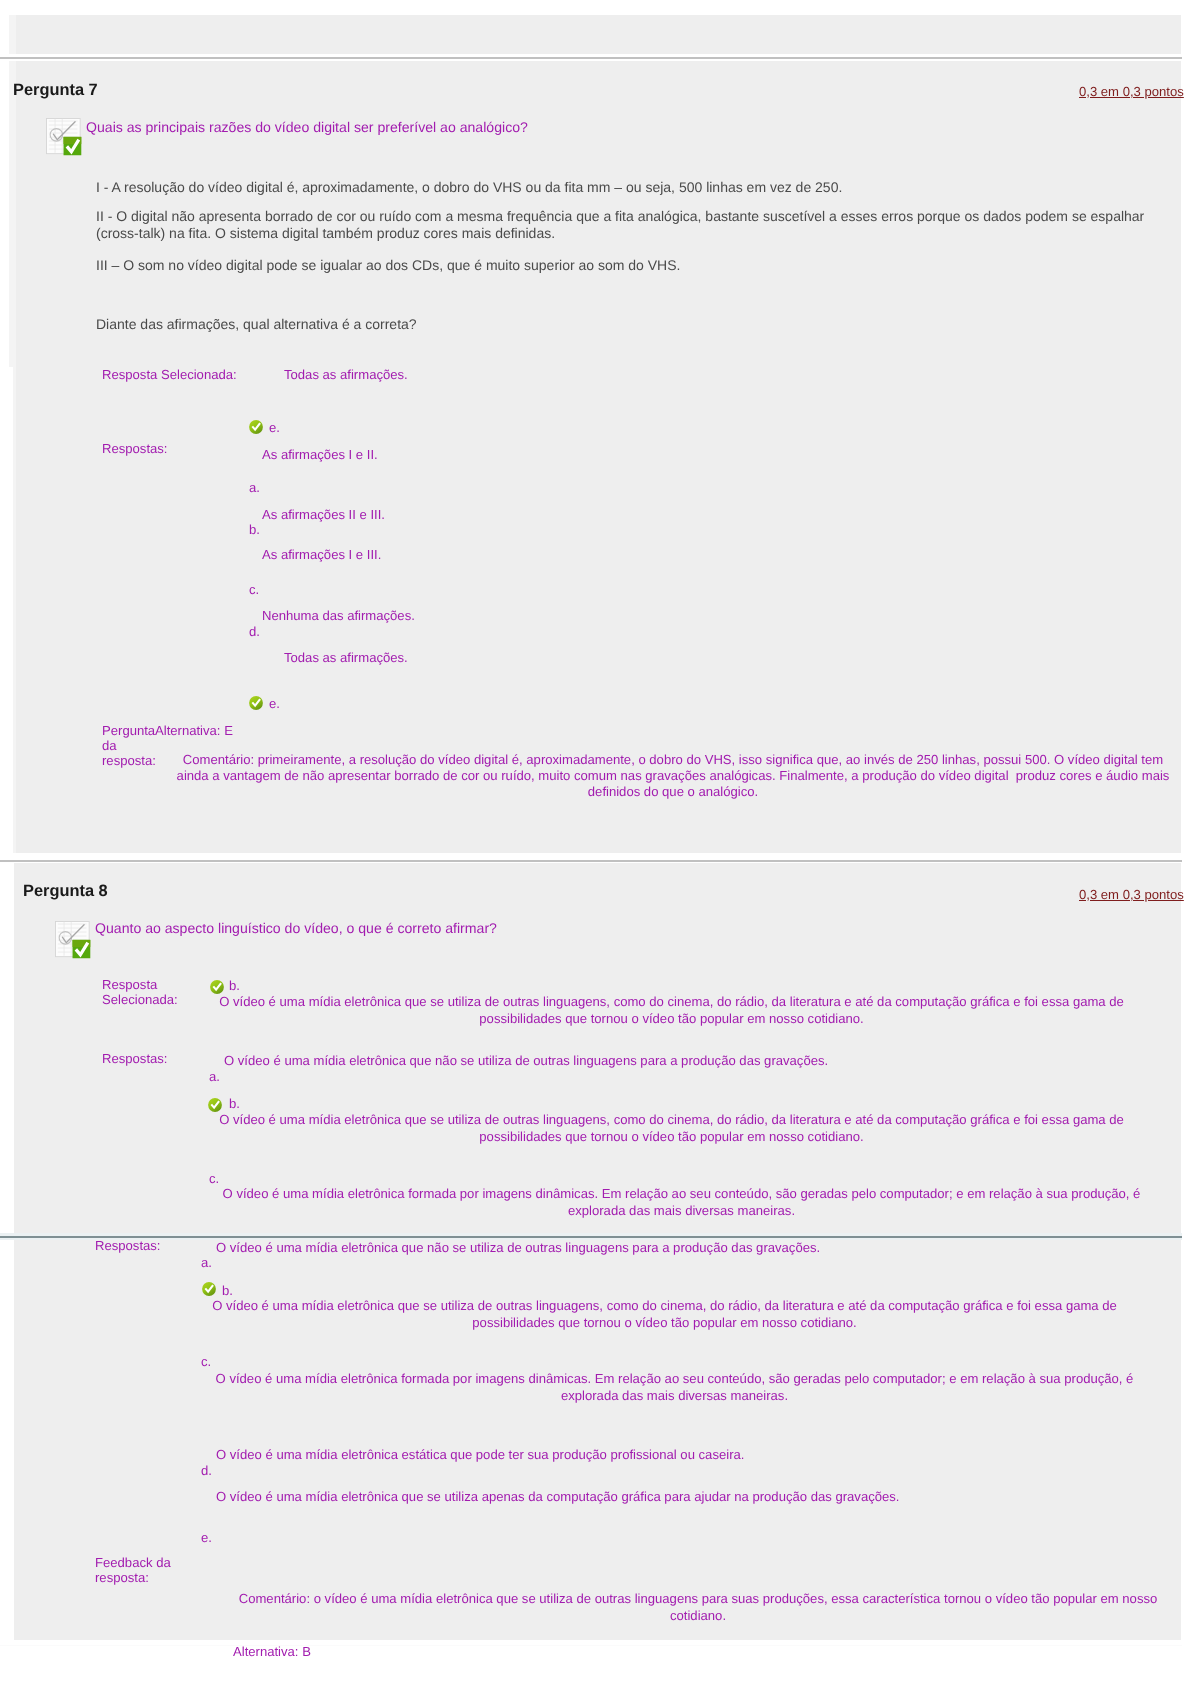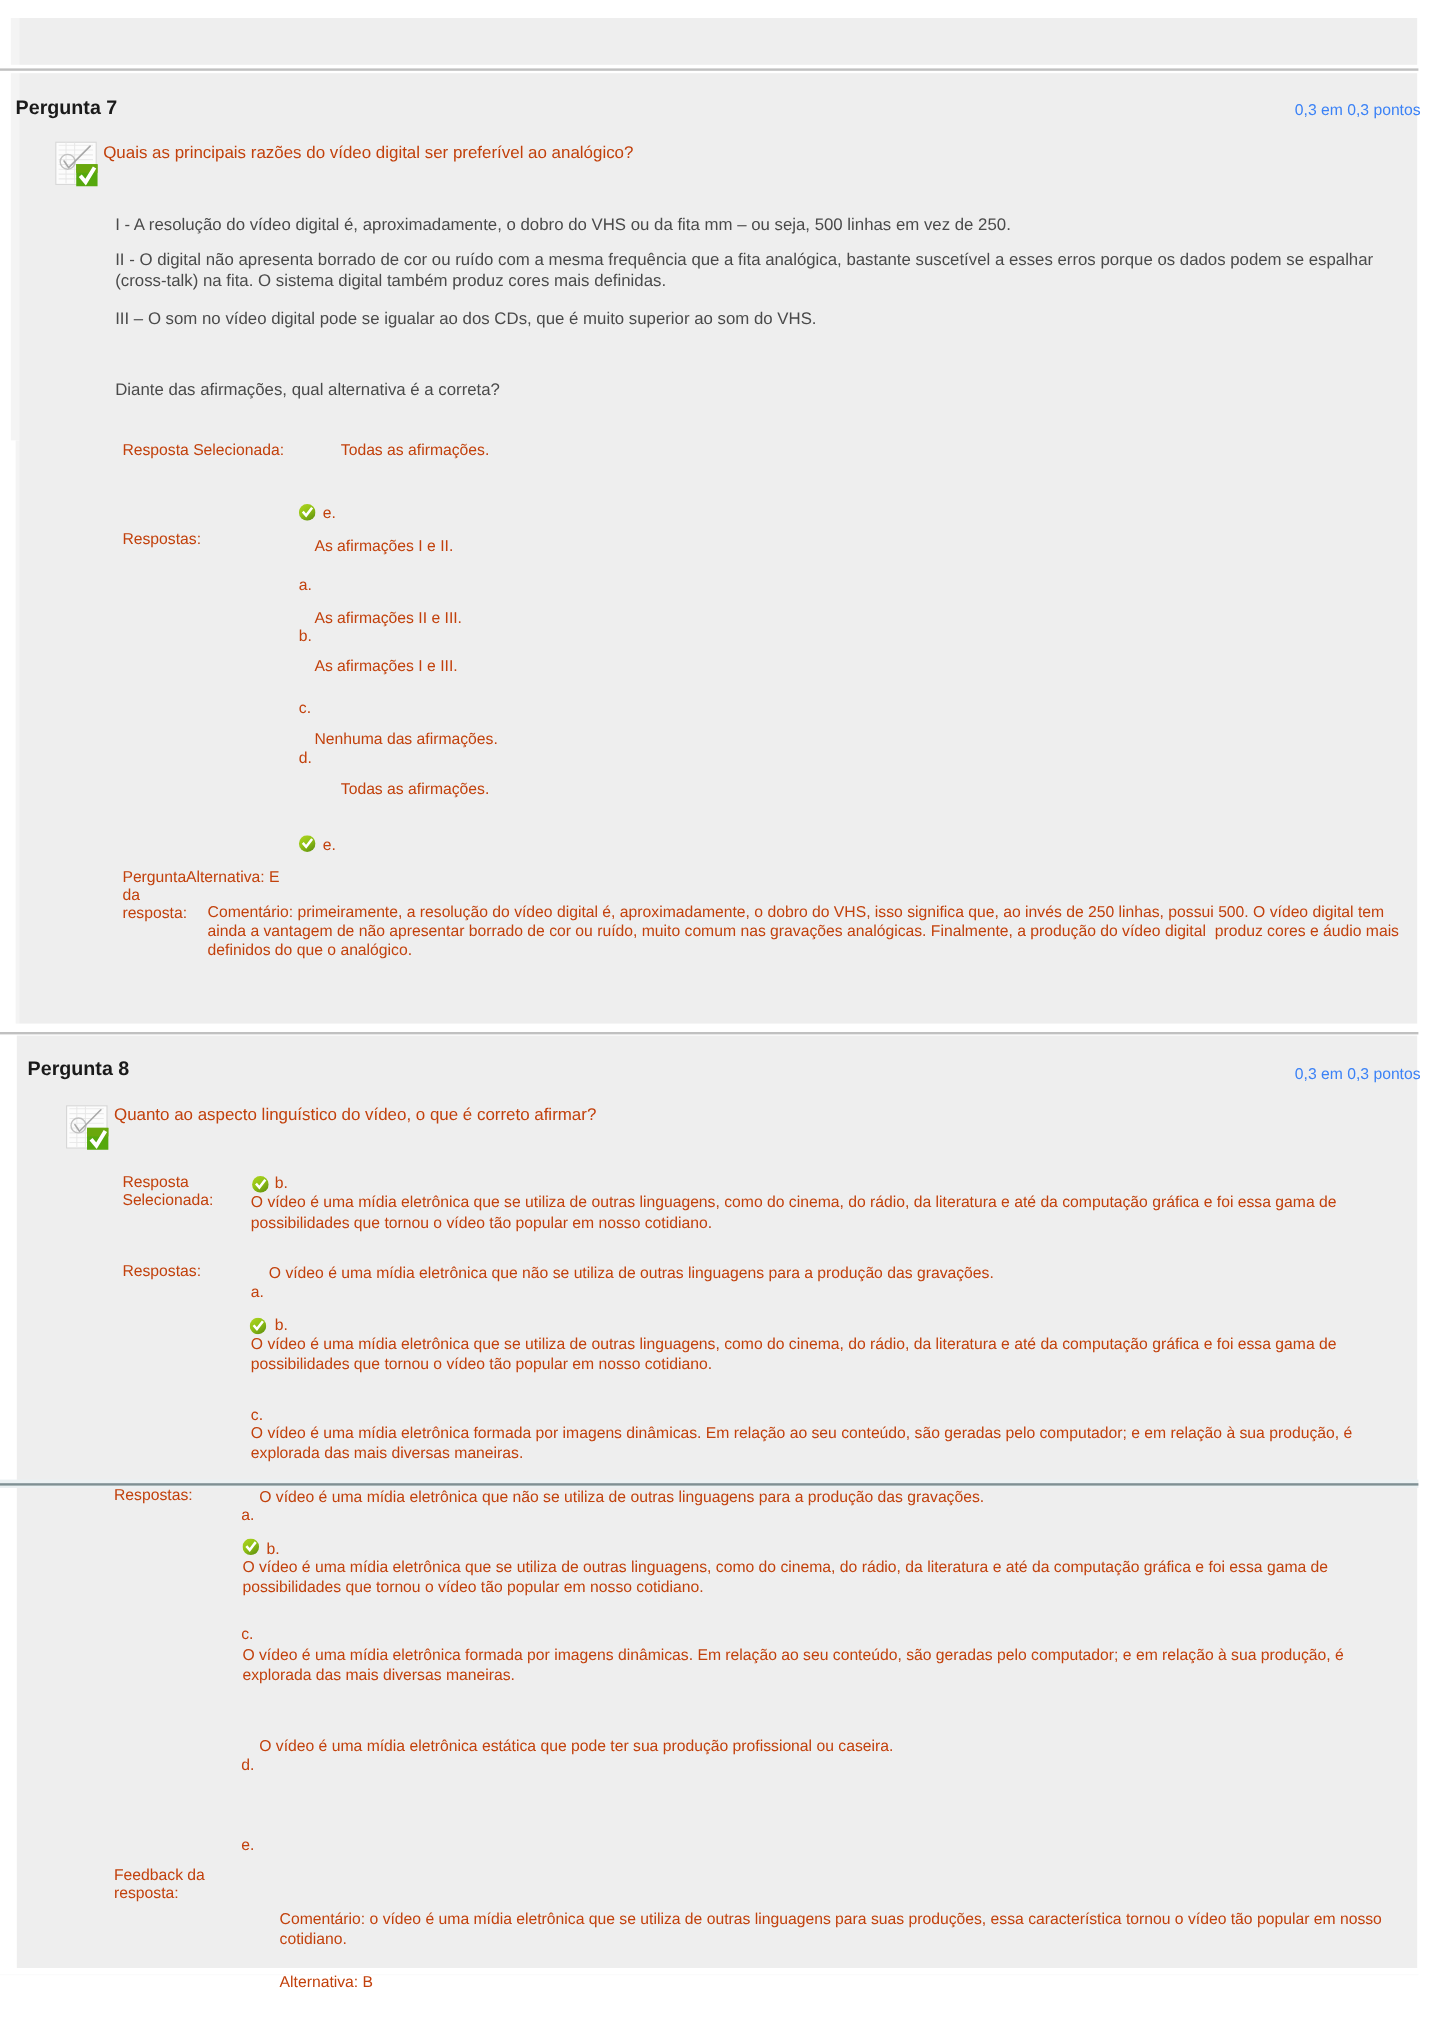--- a/index.html
+++ b/index.html
@@ -5,23 +5,23 @@
 <style>
 html,body{margin:0;padding:0;background:#ffffff;}
 body{font-family:"Liberation Sans",sans-serif;color:#4a4a4a;-webkit-font-smoothing:antialiased;text-rendering:geometricPrecision;}
 .page{position:relative;width:1191px;height:1684px;background:#ffffff;overflow:hidden;border-radius:13px;}
 
 .panel{position:absolute;background:#eeeeee;}
 .rule{position:absolute;background:#cacaca;height:1px;}
 .rule-page{position:absolute;background:#7f9094;height:2px;}
 
 .qtitle{position:absolute;font-weight:bold;font-size:16.4px;line-height:18px;color:#1a1a1a;white-space:nowrap;}
-.pts{position:absolute;font-size:13.1px;line-height:16px;color:#3b82f6;white-space:nowrap;}
+.pts{position:absolute;font-size:13.1px;line-height:16px;color:#7f1d1d;white-space:nowrap;text-decoration:underline;}
 .big{position:absolute;font-size:14px;line-height:16.5px;color:#4a4a4a;}
-.t{position:absolute;font-size:13.1px;line-height:17px;color:#c2410c;}
+.t{position:absolute;font-size:13.1px;line-height:17px;color:#a21caf;text-align:center;}
 .nw{white-space:nowrap;}
 .icon{position:absolute;line-height:0;}
 .chk{position:absolute;line-height:0;}
 </style>
 </head>
 <body>
 
 <div class="page">
 
   <div class="panel" style="left:16px;top:15px;width:1165px;height:39px;"></div>
@@ -220,20 +220,21 @@
   </div>
   <div class="t nw" style="left:222px;top:1282px;">b.</div>
   <div class="t" style="left:202px;top:1297px;width:925px;">O vídeo é uma mídia eletrônica que se utiliza de outras linguagens, como do cinema, do rádio, da literatura e até da computação gráfica e foi essa gama de possibilidades que tornou o vídeo tão popular em nosso cotidiano.</div>
 
   <div class="t nw" style="left:201px;top:1353px;">c.</div>
   <div class="t" style="left:202px;top:1370px;width:945px;">O vídeo é uma mídia eletrônica formada por imagens dinâmicas. Em relação ao seu conteúdo, são geradas pelo computador; e em relação à sua produção, é explorada das mais diversas maneiras.</div>
 
   <div class="t nw" style="left:216px;top:1446px;">O vídeo é uma mídia eletrônica estática que pode ter sua produção profissional ou caseira.</div>
   <div class="t nw" style="left:201px;top:1462px;">d.</div>
 
+  <div class="t nw" style="left:216px;top:1488px;">O vídeo é uma mídia eletrônica que se utiliza apenas da computação gráfica para ajudar na produção das gravações.</div>
   <div class="t nw" style="left:201px;top:1529px;">e.</div>
 
   <div class="t nw" style="left:95px;top:1554px;">Feedback da</div>
   <div class="t nw" style="left:95px;top:1569px;">resposta:</div>
 
   <div class="t nw" style="left:233px;top:1643px;">Alternativa: B</div>
   <div class="rule" style="left:0px;top:1645px;width:1182px;height:1px;background:#fbfbfb;"></div>
 
   <div class="t" style="left:233px;top:1590px;width:930px;">Comentário: o vídeo é uma mídia eletrônica que se utiliza de outras linguagens para suas produções, essa característica tornou o vídeo tão popular em nosso cotidiano.</div>
 

